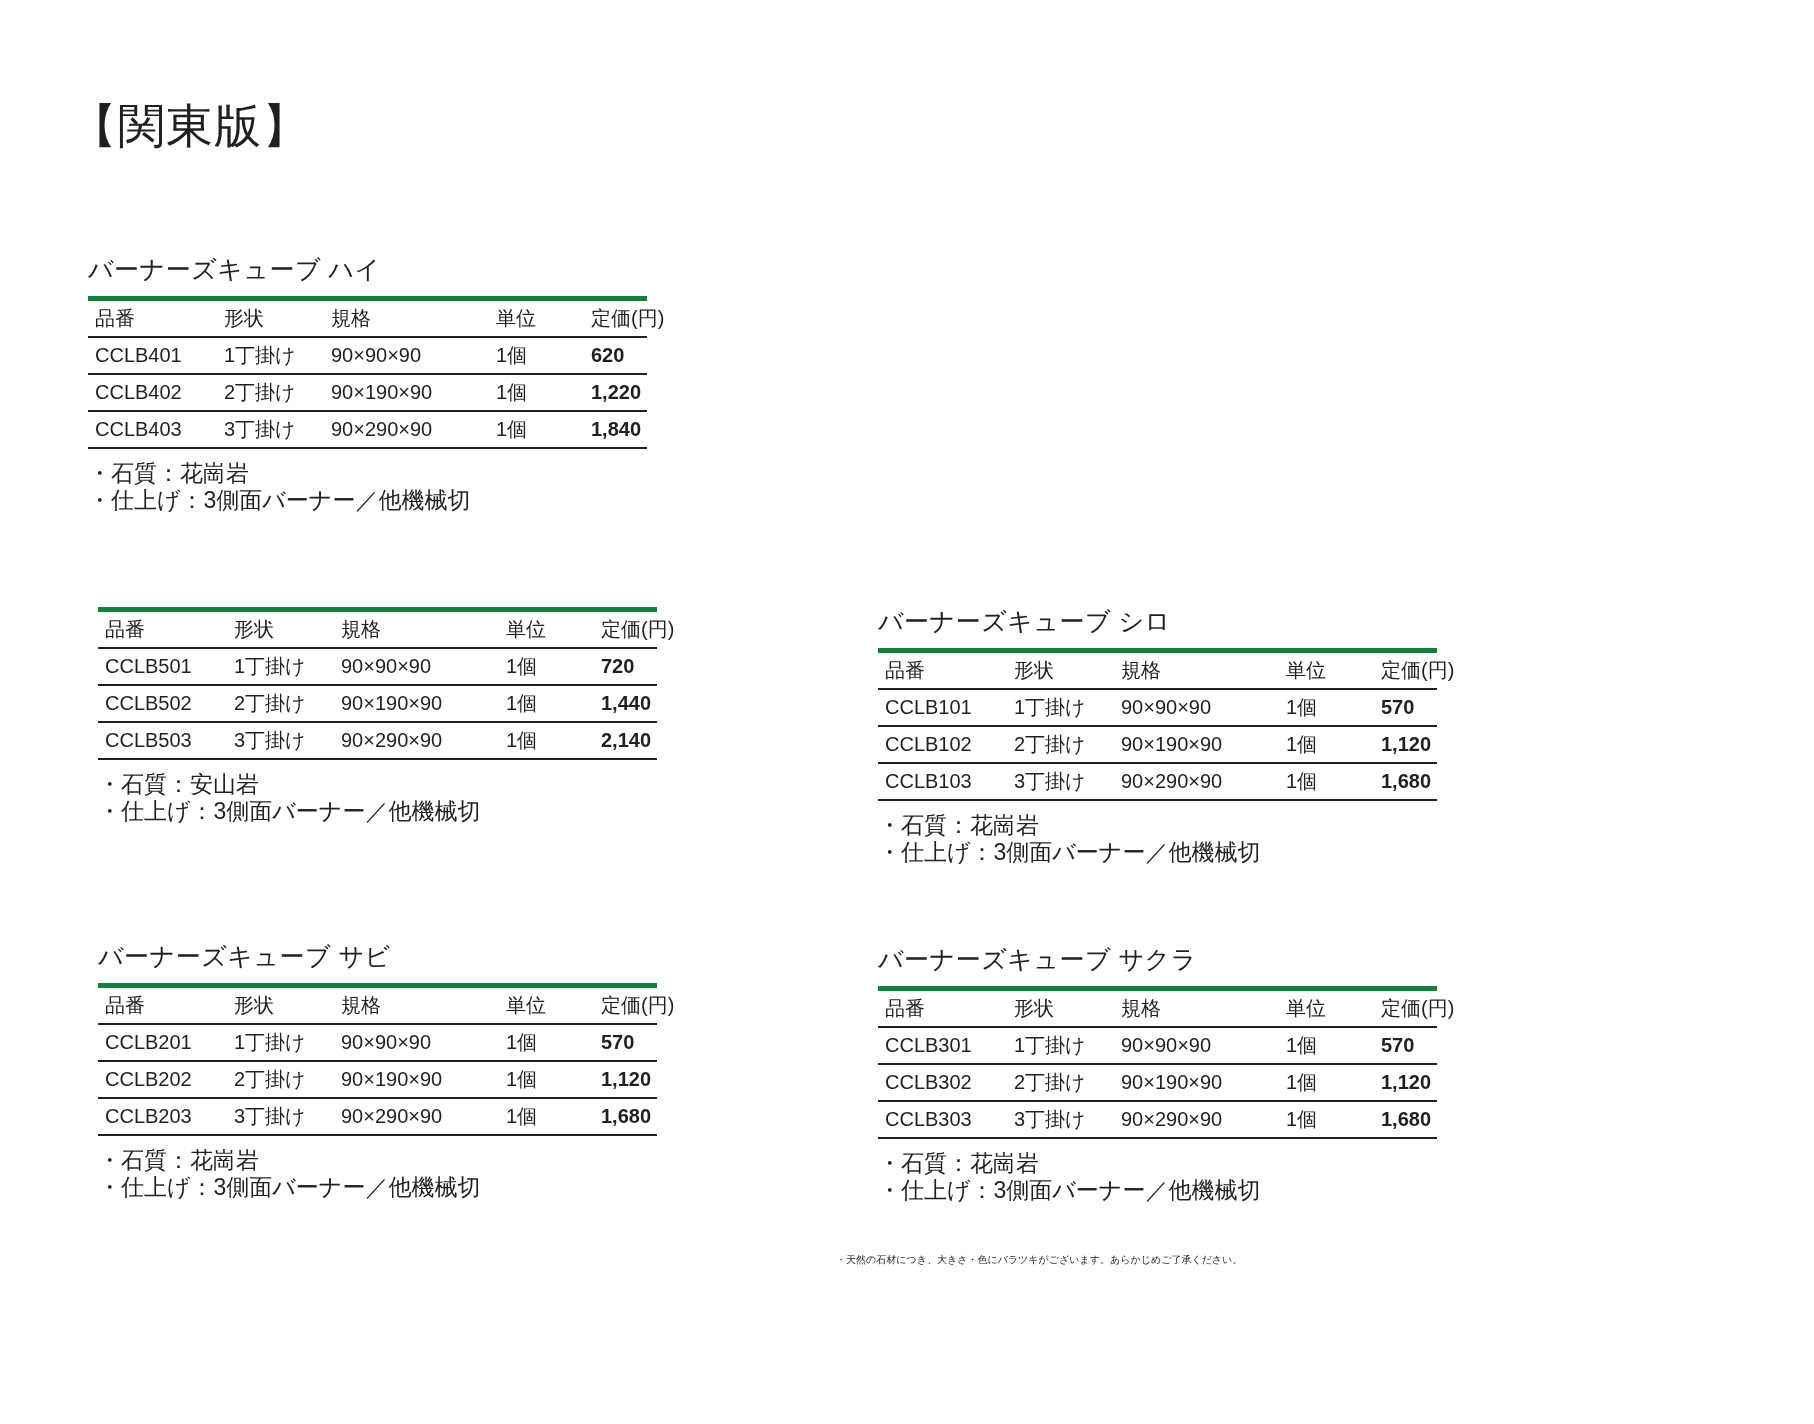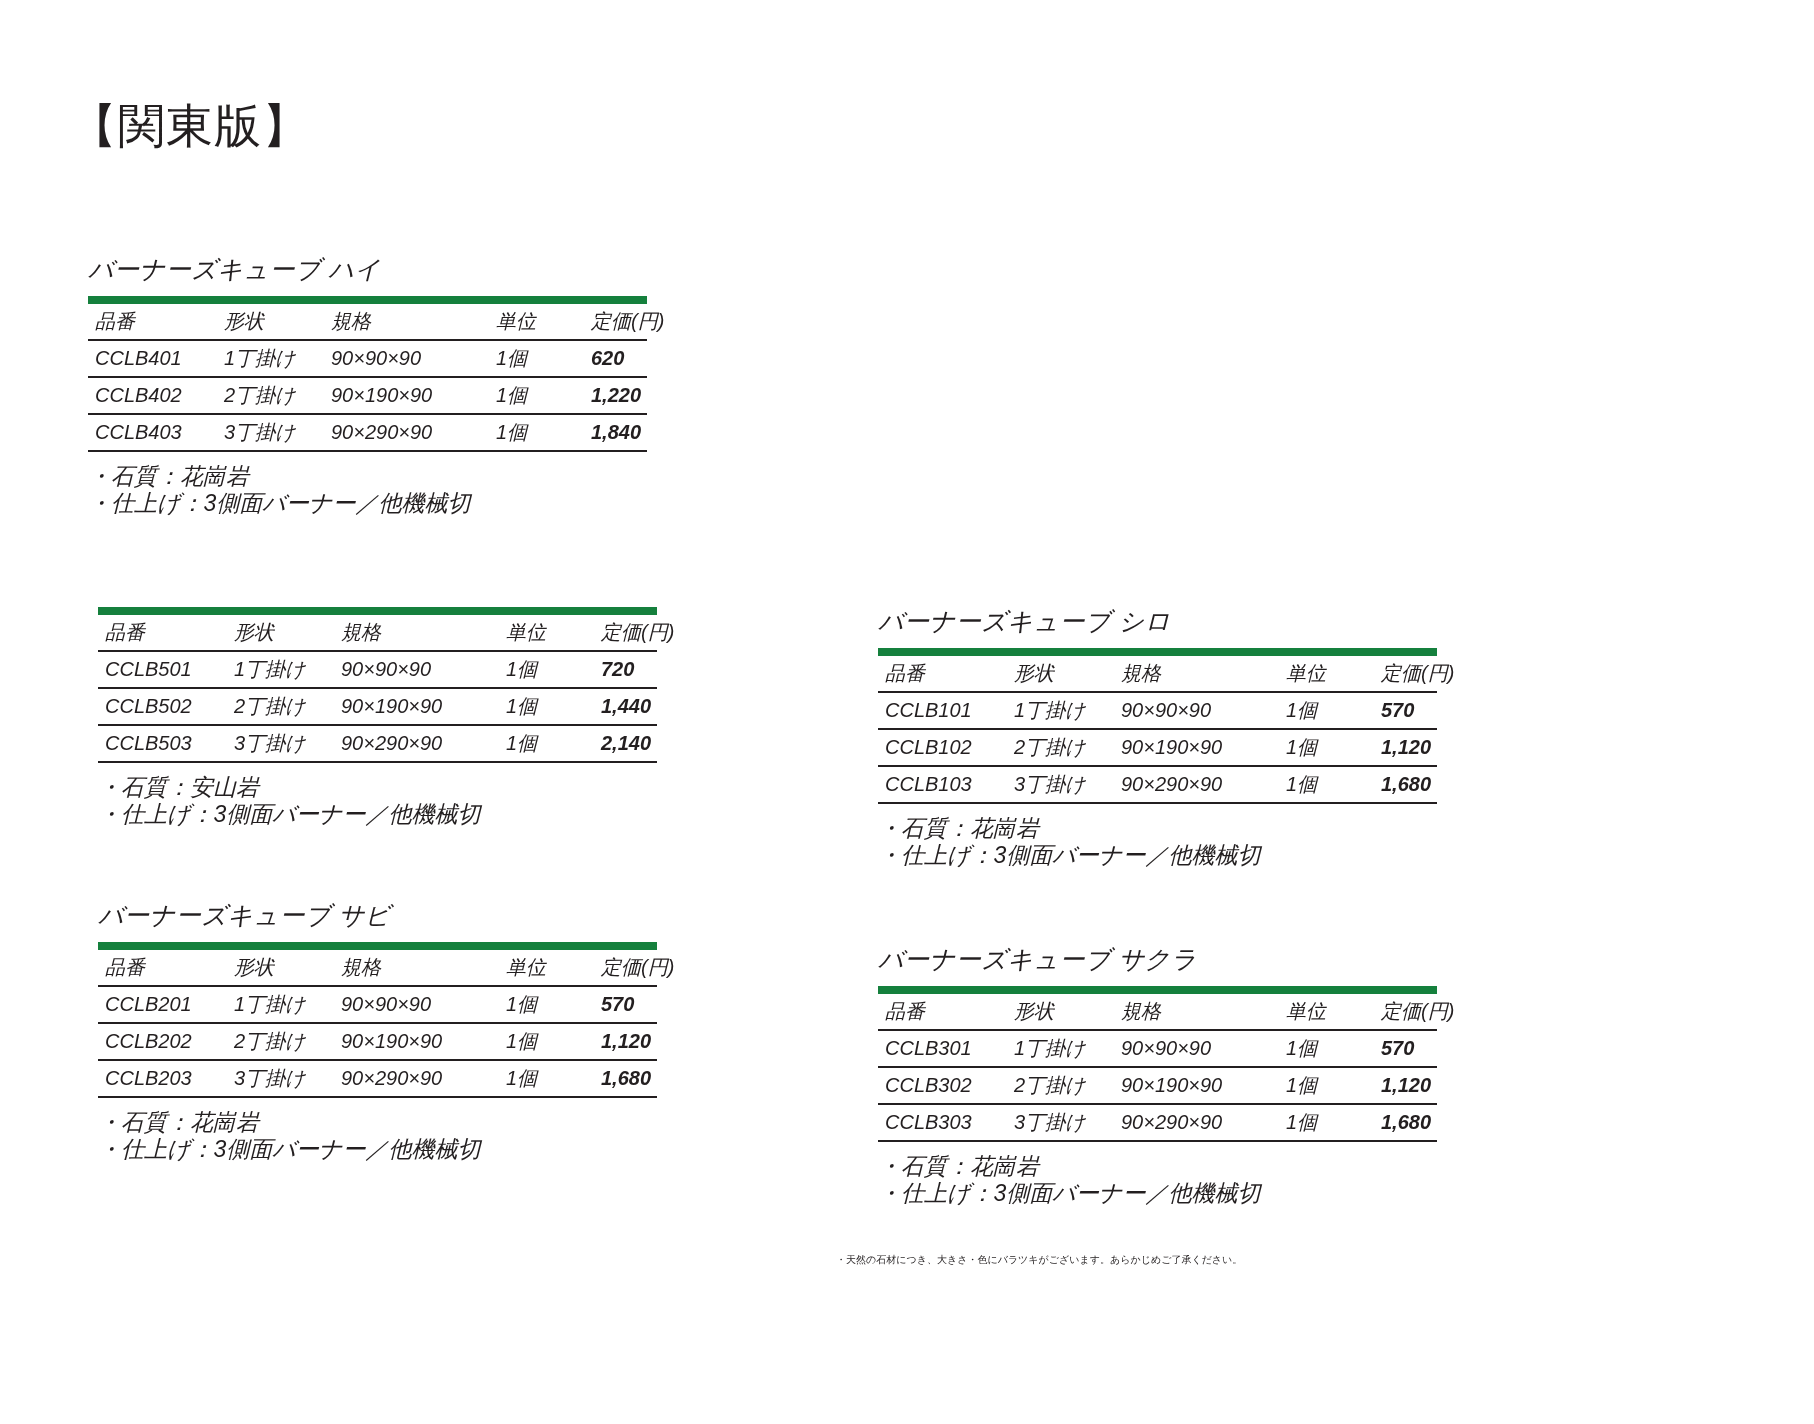--- a/index.html
+++ b/index.html
@@ -18,34 +18,33 @@
     top: 98px;
     margin: 0;
     font-size: 47px;
     font-weight: 500;
     letter-spacing: 1px;
     line-height: 1.2;
   }
   .product {
     position: absolute;
     width: 524px;
-    font-style: italic;
   }
   .product-title {
     margin: 0 0 12px 0;
     font-size: 25px;
     font-weight: 500;
     letter-spacing: 0.5px;
     line-height: 1.15;
     white-space: nowrap;
   }
   table.price-table {
     width: 524px;
     border-collapse: collapse;
-    border-top: 8px solid #15803d;
+    border-top: 5px solid #15803d;
     font-size: 20px;
     table-layout: fixed;
   }
   .price-table th, .price-table td {
     height: 35px;
     padding: 0 0 0 7px;
     text-align: left;
     font-weight: 400;
     vertical-align: middle;
     border-bottom: 2px solid #231f20;
@@ -71,21 +70,21 @@
     top: 1253px;
     margin: 0;
     font-size: 10px;
     line-height: 1.3;
     white-space: nowrap;
   }
   
   #sec-hai    { left: 88px;  top: 255px; }
   #sec-kuro   { left: 98px;  top: 607px; }
   #sec-shiro  { left: 878px; top: 607px; }
-  #sec-sabi   { left: 98px;  top: 901px; }
+  #sec-sabi   { left: 98px;  top: 942px; }
   #sec-sakura { left: 878px; top: 945px; }
 </style>
 </head>
 <body>
 
 <h1 class="page-title">【関東版】</h1>
 
 <section class="product" id="sec-hai">
   <h2 class="product-title">バーナーズキューブ ハイ</h2>
   <table class="price-table">

